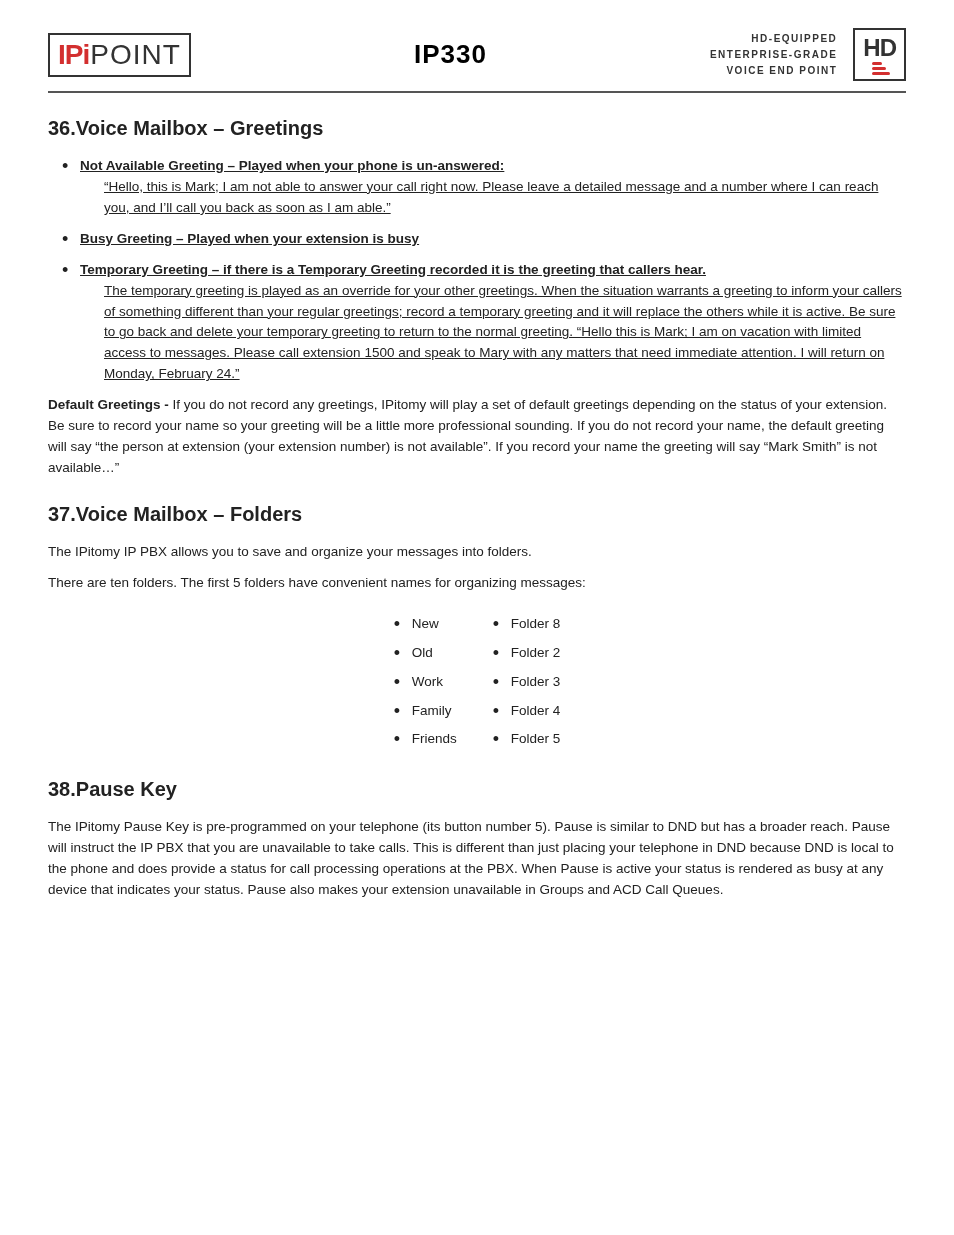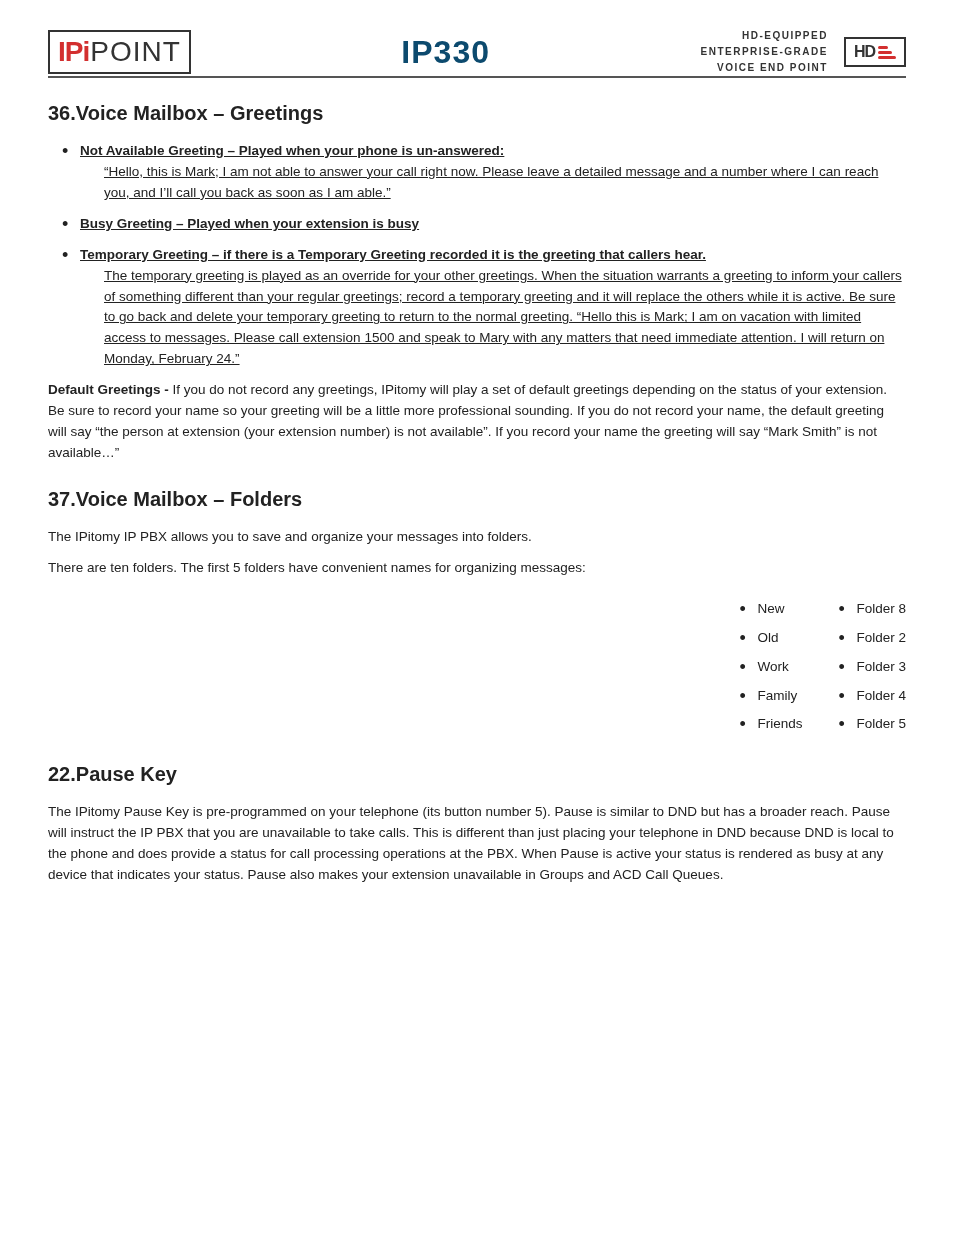--- a/index.html
+++ b/index.html
@@ -12,20 +12,21 @@
       min-height: 1235px;
     }
     .page {
       padding: 28px 48px 40px 48px;
     }
     
     .header {
       display: flex;
       align-items: center;
       justify-content: space-between;
+      padding-bottom: 10px;
       border-bottom: 2px solid #555;
       margin-bottom: 24px;
     }
     .logo-area {
       display: flex;
       align-items: center;
     }
     .logo-box {
       border: 2px solid #333;
       padding: 4px 8px;
@@ -43,48 +44,49 @@
       font-weight: 400;
       color: #333;
       letter-spacing: 1px;
     }
     .logo-dot-i {
       font-size: 28px;
       font-weight: 900;
       color: #d32f2f;
     }
     .header-center {
-      font-size: 32px;
+      font-size: 26px;
       font-weight: 700;
       letter-spacing: 1px;
-      color: #0c4a6e;
+      color: #000000;
     }
     .header-right {
       display: flex;
       align-items: center;
       gap: 16px;
     }
     .header-right-text {
       text-align: right;
       font-size: 10px;
       font-weight: 600;
       letter-spacing: 1.5px;
       color: #333;
       line-height: 1.6;
     }
     .hd-logo {
       display: flex;
       align-items: center;
       border: 2px solid #333;
       padding: 4px 8px;
-      font-size: 16px;
+      font-size: 24px;
       font-weight: 900;
       color: #333;
       letter-spacing: -1px;
       position: relative;
+      flex-direction: column;
     }
     .hd-waves {
       display: flex;
       flex-direction: column;
       gap: 2px;
       margin-left: 3px;
     }
     .hd-wave {
       width: 10px;
       height: 3px;
@@ -140,21 +142,21 @@
       line-height: 1.55;
       margin-top: 6px;
       padding-left: 0;
     }
     .default-greetings .bold {
       font-weight: 700;
     }
     
     .folder-columns {
       display: flex;
-      justify-content: flex-end;
+      justify-content: center;
       gap: 36px;
       margin: 20px 0 20px 0;
     }
     .folder-col {
       list-style: none;
       padding: 0;
     }
     .folder-col li {
       position: relative;
       padding-left: 18px;
@@ -241,17 +243,17 @@
         <li><span>Folder 8</span></li>
         <li><span>Folder 2</span></li>
         <li><span>Folder 3</span></li>
         <li><span>Folder 4</span></li>
         <li><span>Folder 5</span></li>
       </ul>
     </div>
   </div>
 
   <div class="mt-16">
-    <h2 class="section-heading">22.Pause Key</h2>
+    <h2 class="section-heading">38.Pause Key</h2>
     <p class="body-text mt-16">The IPitomy Pause Key is pre-programmed on your telephone (its button number 5). Pause is similar to DND but has a broader reach. Pause will instruct the IP PBX that you are unavailable to take calls. This is different than just placing your telephone in DND because DND is local to the phone and does provide a status for call processing operations at the PBX. When Pause is active your status is rendered as busy at any device that indicates your status. Pause also makes your extension unavailable in Groups and ACD Call Queues.</p>
   </div>
 
 </div>
 
 </body></html>

